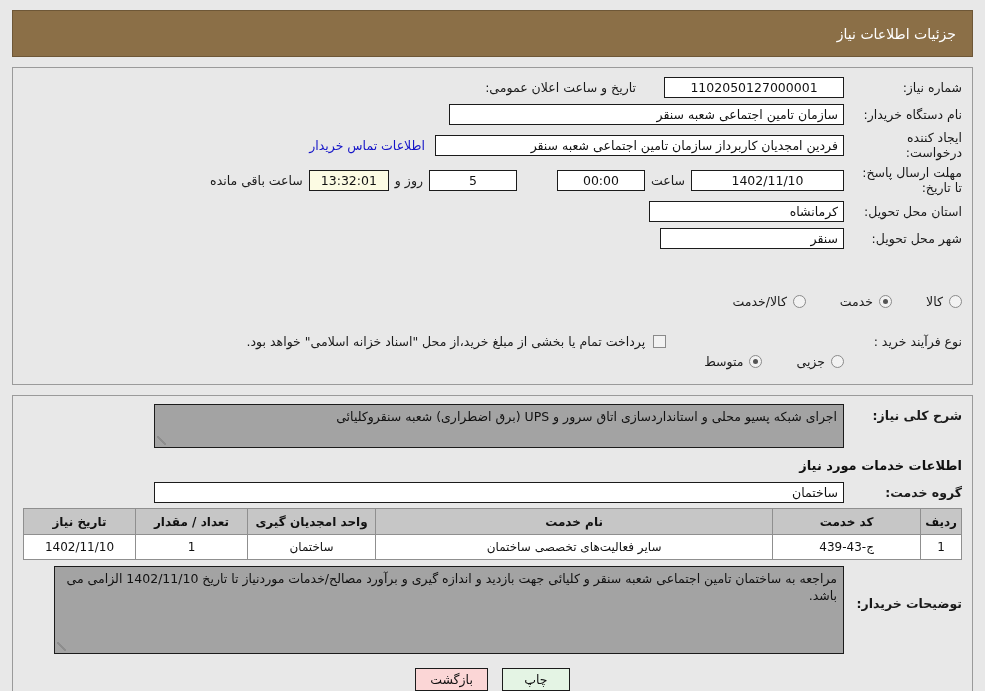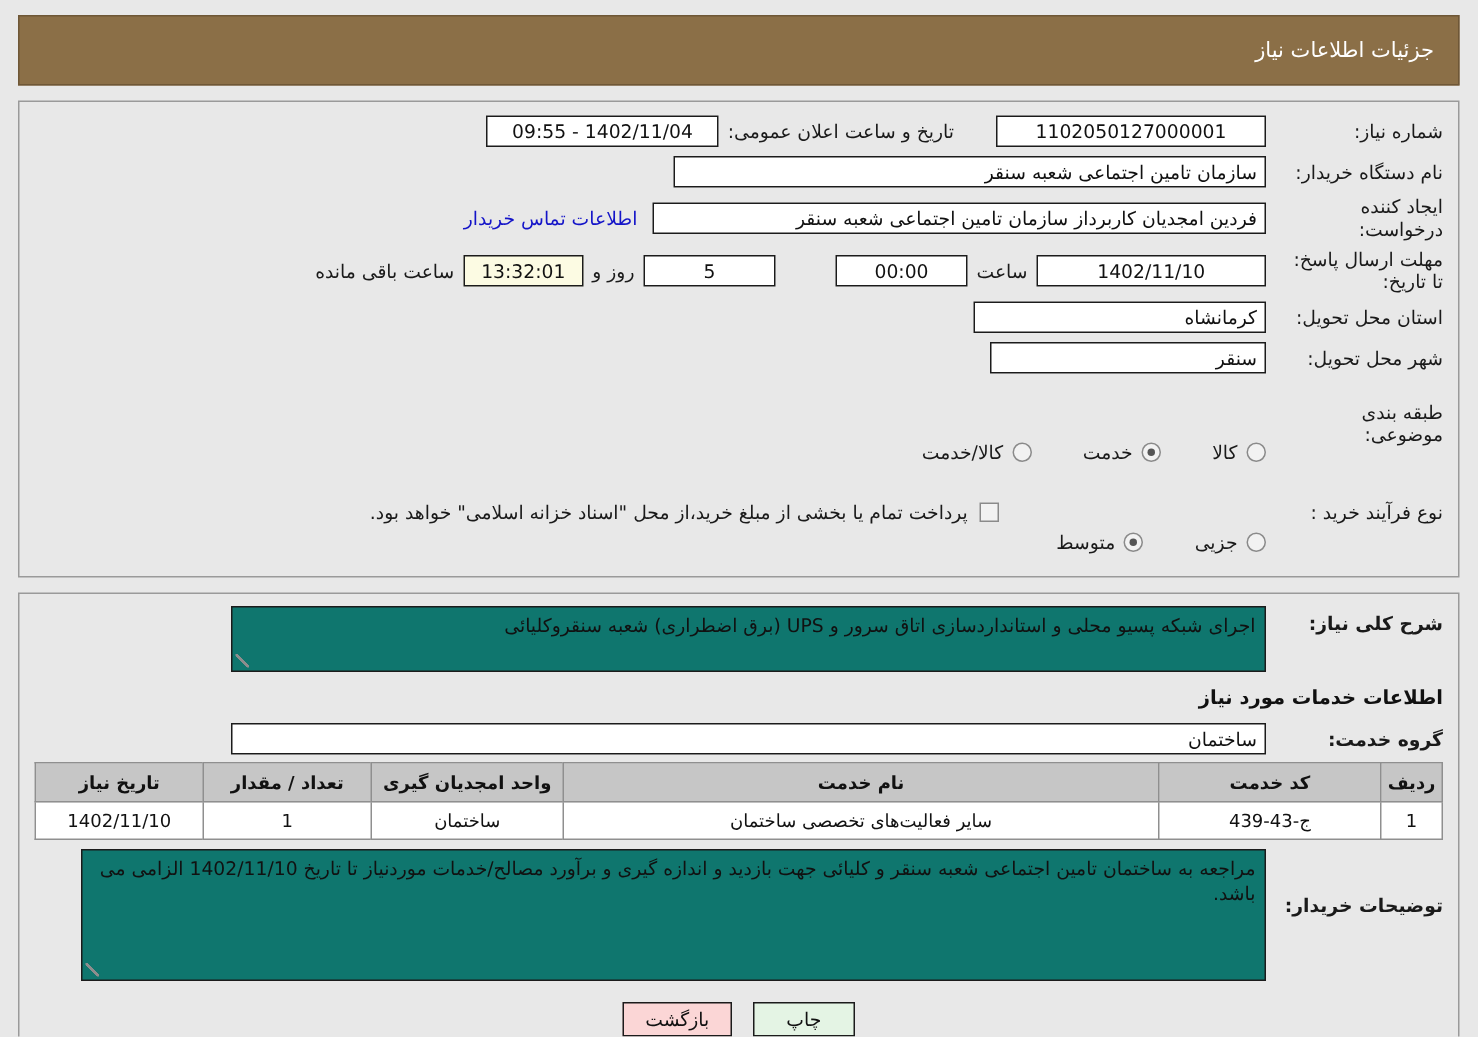--- a/index.html
+++ b/index.html
@@ -138,21 +138,21 @@
     background: #f2f2f2;
     display: inline-block;
     margin-left: 8px;
     flex: 0 0 auto;
   }
   .chk-text { font-size: 12.5px; color: #1a1a1a; }
 
   
   .ta {
     border: 1px solid #1b1b1b;
-    background: #0f766e;
+    background: #a3a3a3;
     font-size: 12.5px;
     color: #111;
     padding: 3px 6px 0 6px;
     text-align: right;
     position: relative;
     line-height: 17px;
     overflow: hidden;
   }
   .ta::after {
     content: "";
@@ -256,21 +256,20 @@
     <div class="header-bar">
       <span class="header-title">جزئیات اطلاعات نیاز</span>
     </div>
 
     <div class="panel p1">
 
       <div class="row">
         <span class="lbl w-main">شماره نیاز:</span>
         <div class="fld" style="width:180px">1102050127000001</div>
         <span class="mini-lbl" style="padding-right:28px">تاریخ و ساعت اعلان عمومی:</span>
-        <div class="fld" style="width:155px">1402/11/04 - 09:55</div>
       </div>
 
       <div class="row">
         <span class="lbl w-main">نام دستگاه خریدار:</span>
         <div class="fld right" style="width:395px">سازمان تامین اجتماعی شعبه سنقر</div>
       </div>
 
       <div class="row">
         <span class="lbl w-main">ایجاد کننده درخواست:</span>
         <div class="fld right" style="width:409px">فردین  امجدیان کاربرداز سازمان تامین اجتماعی شعبه سنقر</div>
@@ -292,21 +291,20 @@
         <span class="lbl w-main">استان محل تحویل:</span>
         <div class="fld right" style="width:195px">کرمانشاه</div>
       </div>
 
       <div class="row">
         <span class="lbl w-main">شهر محل تحویل:</span>
         <div class="fld right" style="width:184px">سنقر</div>
       </div>
 
       <div class="row">
-        <span class="lbl w-main">طبقه بندی موضوعی:</span>
         <div class="radio-grp">
           <label class="radio-item">
             <span class="radio"></span>
             <span class="radio-label">کالا</span>
           </label>
           <label class="radio-item">
             <span class="radio on"></span>
             <span class="radio-label">خدمت</span>
           </label>
           <label class="radio-item">

